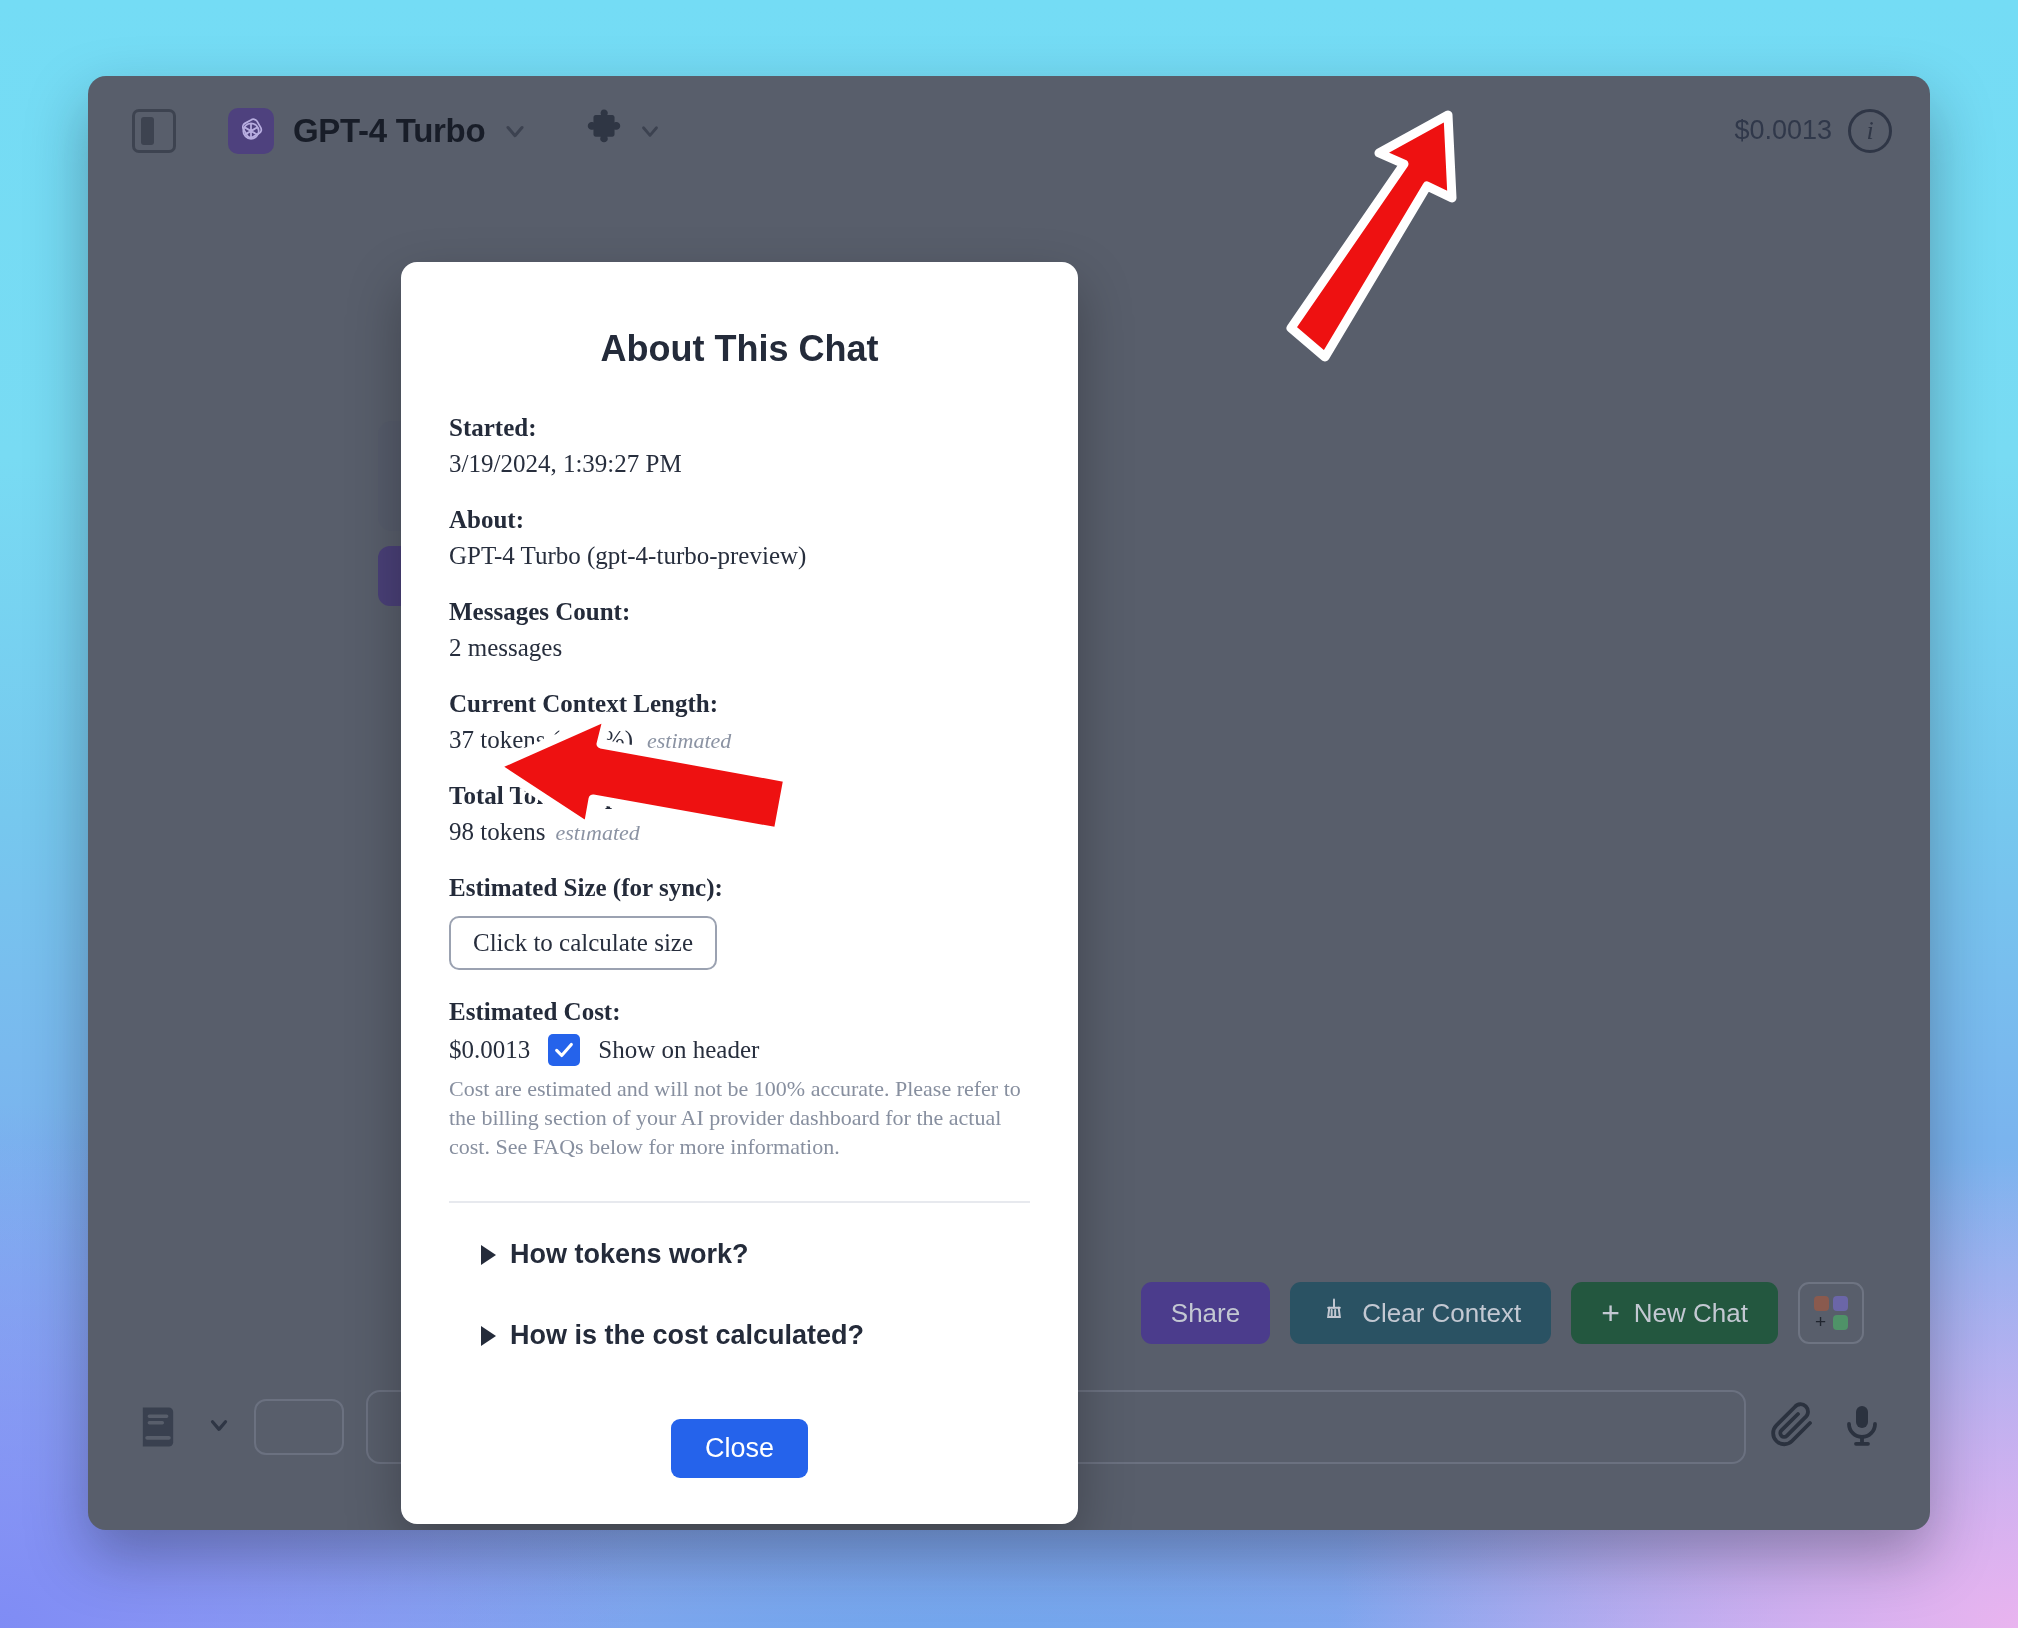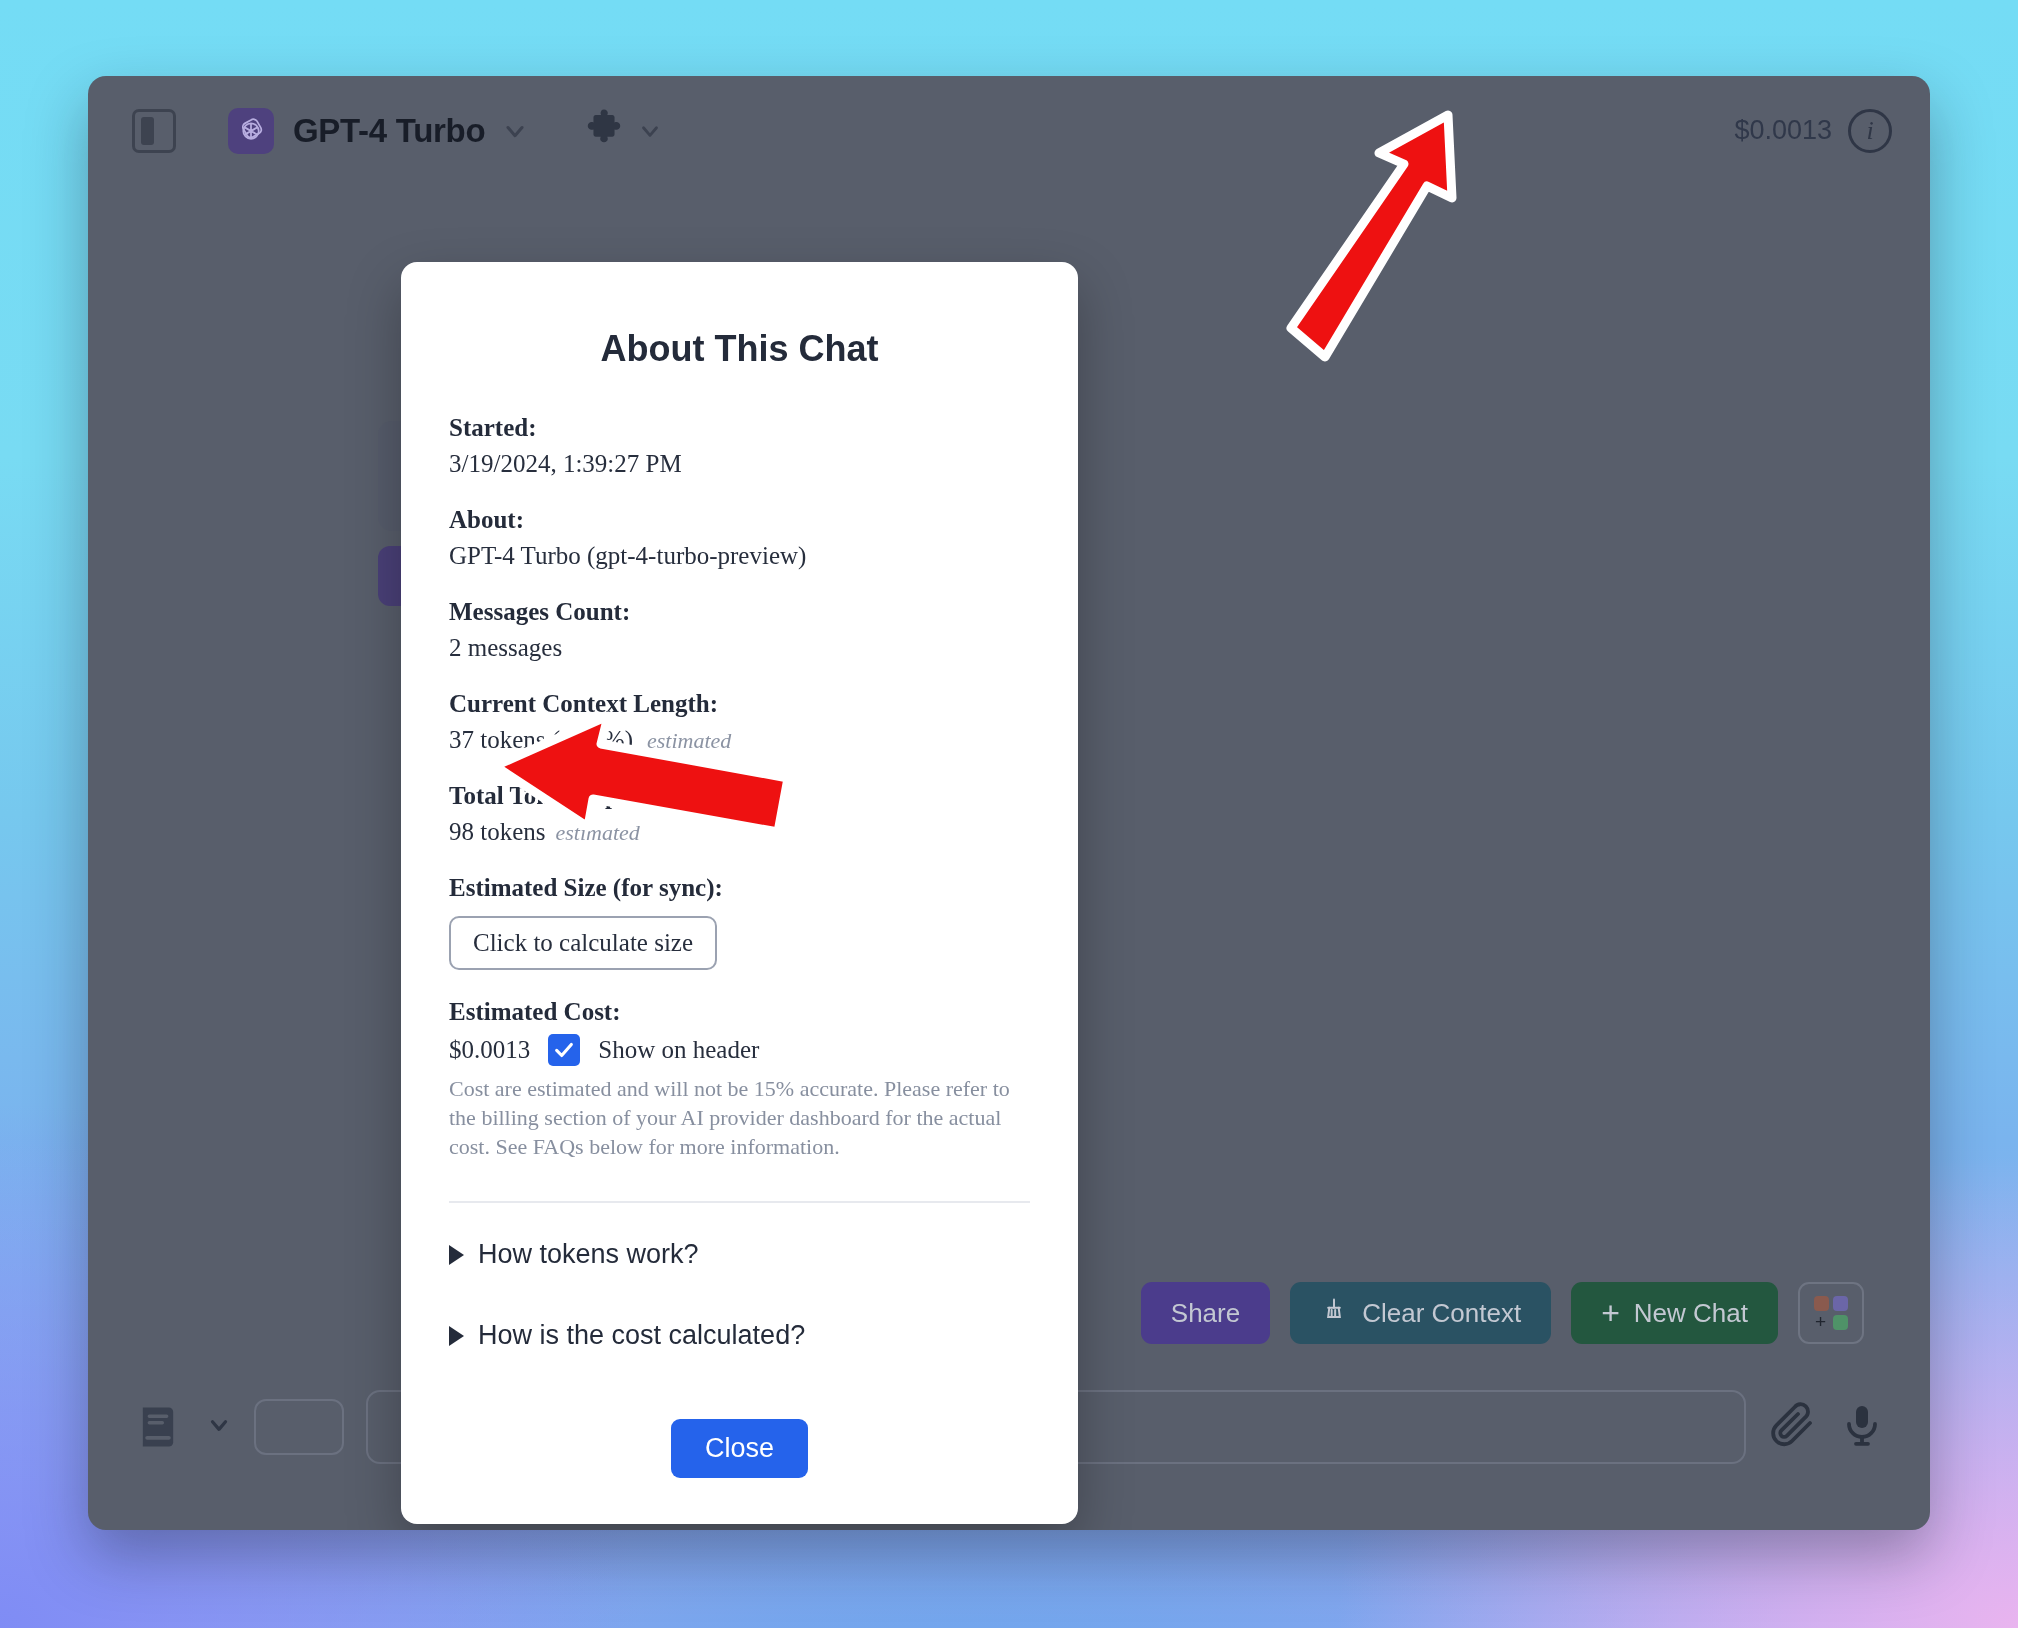--- a/index.html
+++ b/index.html
@@ -300,23 +300,24 @@
   .divider {
     height: 2px;
     background: #e7e9ee;
     margin: 40px 0 36px 0;
   }
   .faq {
     display: flex;
     align-items: center;
     gap: 14px;
     font-size: 27px;
-    font-weight: normal;
+    font-weight: bold;
     color: #242b3a;
     margin-bottom: 50px;
+    margin-left: 32px;
   }
   .tri {
     width: 0; height: 0;
     border-left: 15px solid #242b3a;
     border-top: 10px solid transparent;
     border-bottom: 10px solid transparent;
     flex: none;
   }
   .modal-footer {
     position: absolute;
@@ -501,21 +502,21 @@
         <div class="field-label">Estimated Cost:</div>
         <div class="cost-row">
           <span class="field-value">$0.0013</span>
           <span class="checkbox">
             <svg width="22" height="22" viewBox="0 0 24 24" fill="none" stroke="#ffffff" stroke-width="3.4" stroke-linecap="round" stroke-linejoin="round">
                 <polyline points="4 12.5 9.5 18 20 6"></polyline>
               </svg>
           </span>
           <span class="field-value">Show on header</span>
         </div>
-        <div class="cost-caption">Cost are estimated and will not be 15% accurate. Please refer to the billing section of your AI provider dashboard for the actual cost. See FAQs below for more information.</div>
+        <div class="cost-caption">Cost are estimated and will not be 100% accurate. Please refer to the billing section of your AI provider dashboard for the actual cost. See FAQs below for more information.</div>
       </div>
 
       <div class="divider"></div>
 
       <div class="faq">
         <span class="tri"></span>
         <span>How tokens work?</span>
       </div>
 
       <div class="faq">

